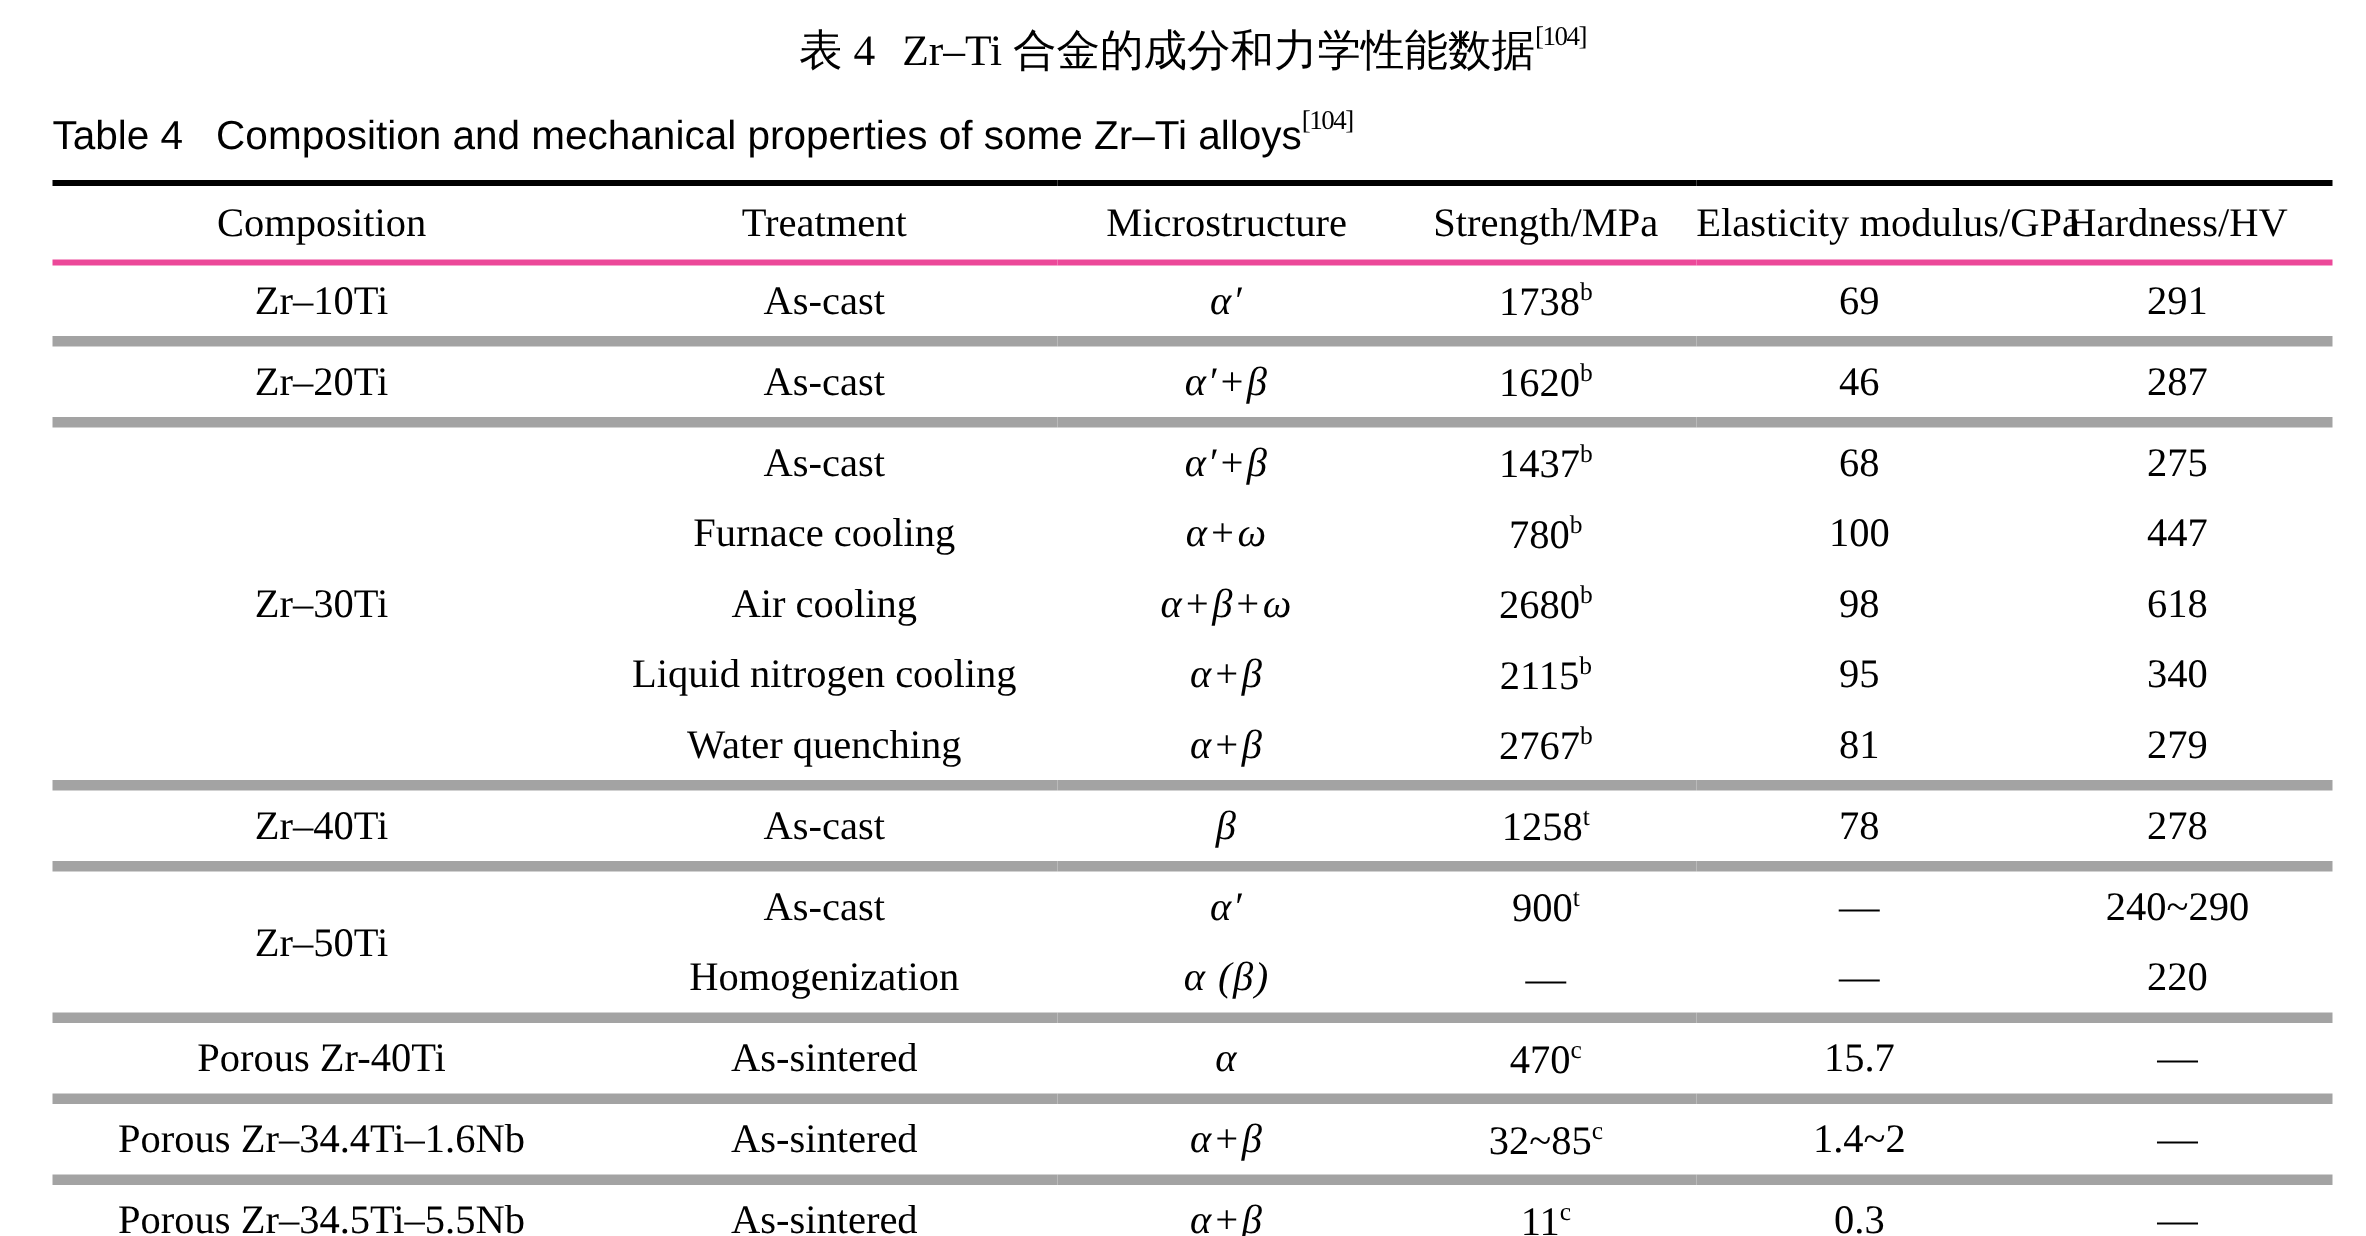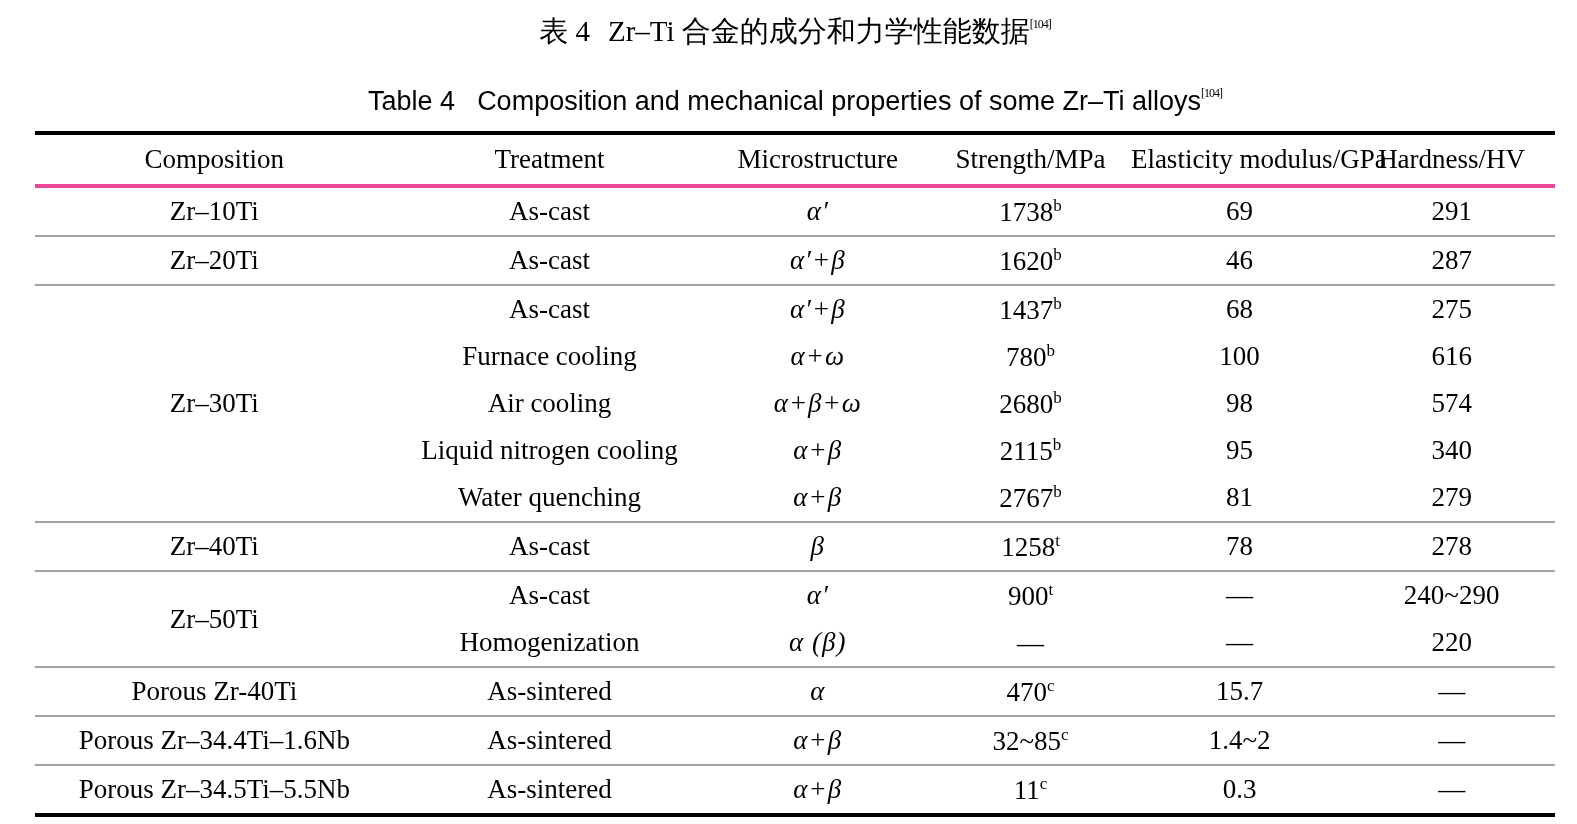--- a/index.html
+++ b/index.html
@@ -12,29 +12,29 @@
   .page { padding: 6px 22px 0 35px; }
 
   .title-zh {
     text-align: center;
     font-size: 29px;
     line-height: 36px;
     font-family: "Liberation Serif", serif;
   }
   .title-zh .gap { display: inline-block; width: 18px; }
   .title-en {
-    text-align: center;
-    margin-top: 26px;
+    text-align: left;
+    margin-top: 10px;
     font-size: 27px;
     line-height: 36px;
     font-family: "Liberation Sans", sans-serif;
   }
   .title-en .gap { display: inline-block; width: 22px; }
   sup.ref {
-    font-size: 12px;
+    font-size: 18px;
     vertical-align: 13px;
     font-family: "Liberation Serif", serif;
     letter-spacing: -1px;
   }
 
   table {
     width: 100%;
     border-collapse: collapse;
     table-layout: fixed;
     margin-top: 12px;
@@ -49,21 +49,21 @@
     border-bottom: 4px solid #ec4899;
     padding: 0;
     white-space: nowrap;
   }
   td {
     text-align: center;
     height: 47px;
     padding: 0;
     white-space: nowrap;
   }
-  tr.group-end > td, td.span-end { border-bottom: 2px solid #a3a3a3; }
+  tr.group-end > td, td.span-end { border-bottom: 7px solid #a3a3a3; }
   td.micro {
     font-style: italic;
     font-size: 27px;
     letter-spacing: 1px;
   }
   td sup, .notes sup {
     font-size: 17px;
     vertical-align: 10px;
     font-style: normal;
   }
@@ -128,28 +128,28 @@
         <td class="micro">α′+β</td>
         <td><span>1437</span><sup>b</sup></td>
         <td>68</td>
         <td>275</td>
       </tr>
       <tr>
         <td>Furnace cooling</td>
         <td class="micro">α+ω</td>
         <td><span>780</span><sup>b</sup></td>
         <td>100</td>
-        <td>616</td>
+        <td>447</td>
       </tr>
       <tr>
         <td>Air cooling</td>
         <td class="micro">α+β+ω</td>
         <td><span>2680</span><sup>b</sup></td>
         <td>98</td>
-        <td>574</td>
+        <td>618</td>
       </tr>
       <tr>
         <td>Liquid nitrogen cooling</td>
         <td class="micro">α+β</td>
         <td><span>2115</span><sup>b</sup></td>
         <td>95</td>
         <td>340</td>
       </tr>
       <tr class="group-end">
         <td>Water quenching</td>

